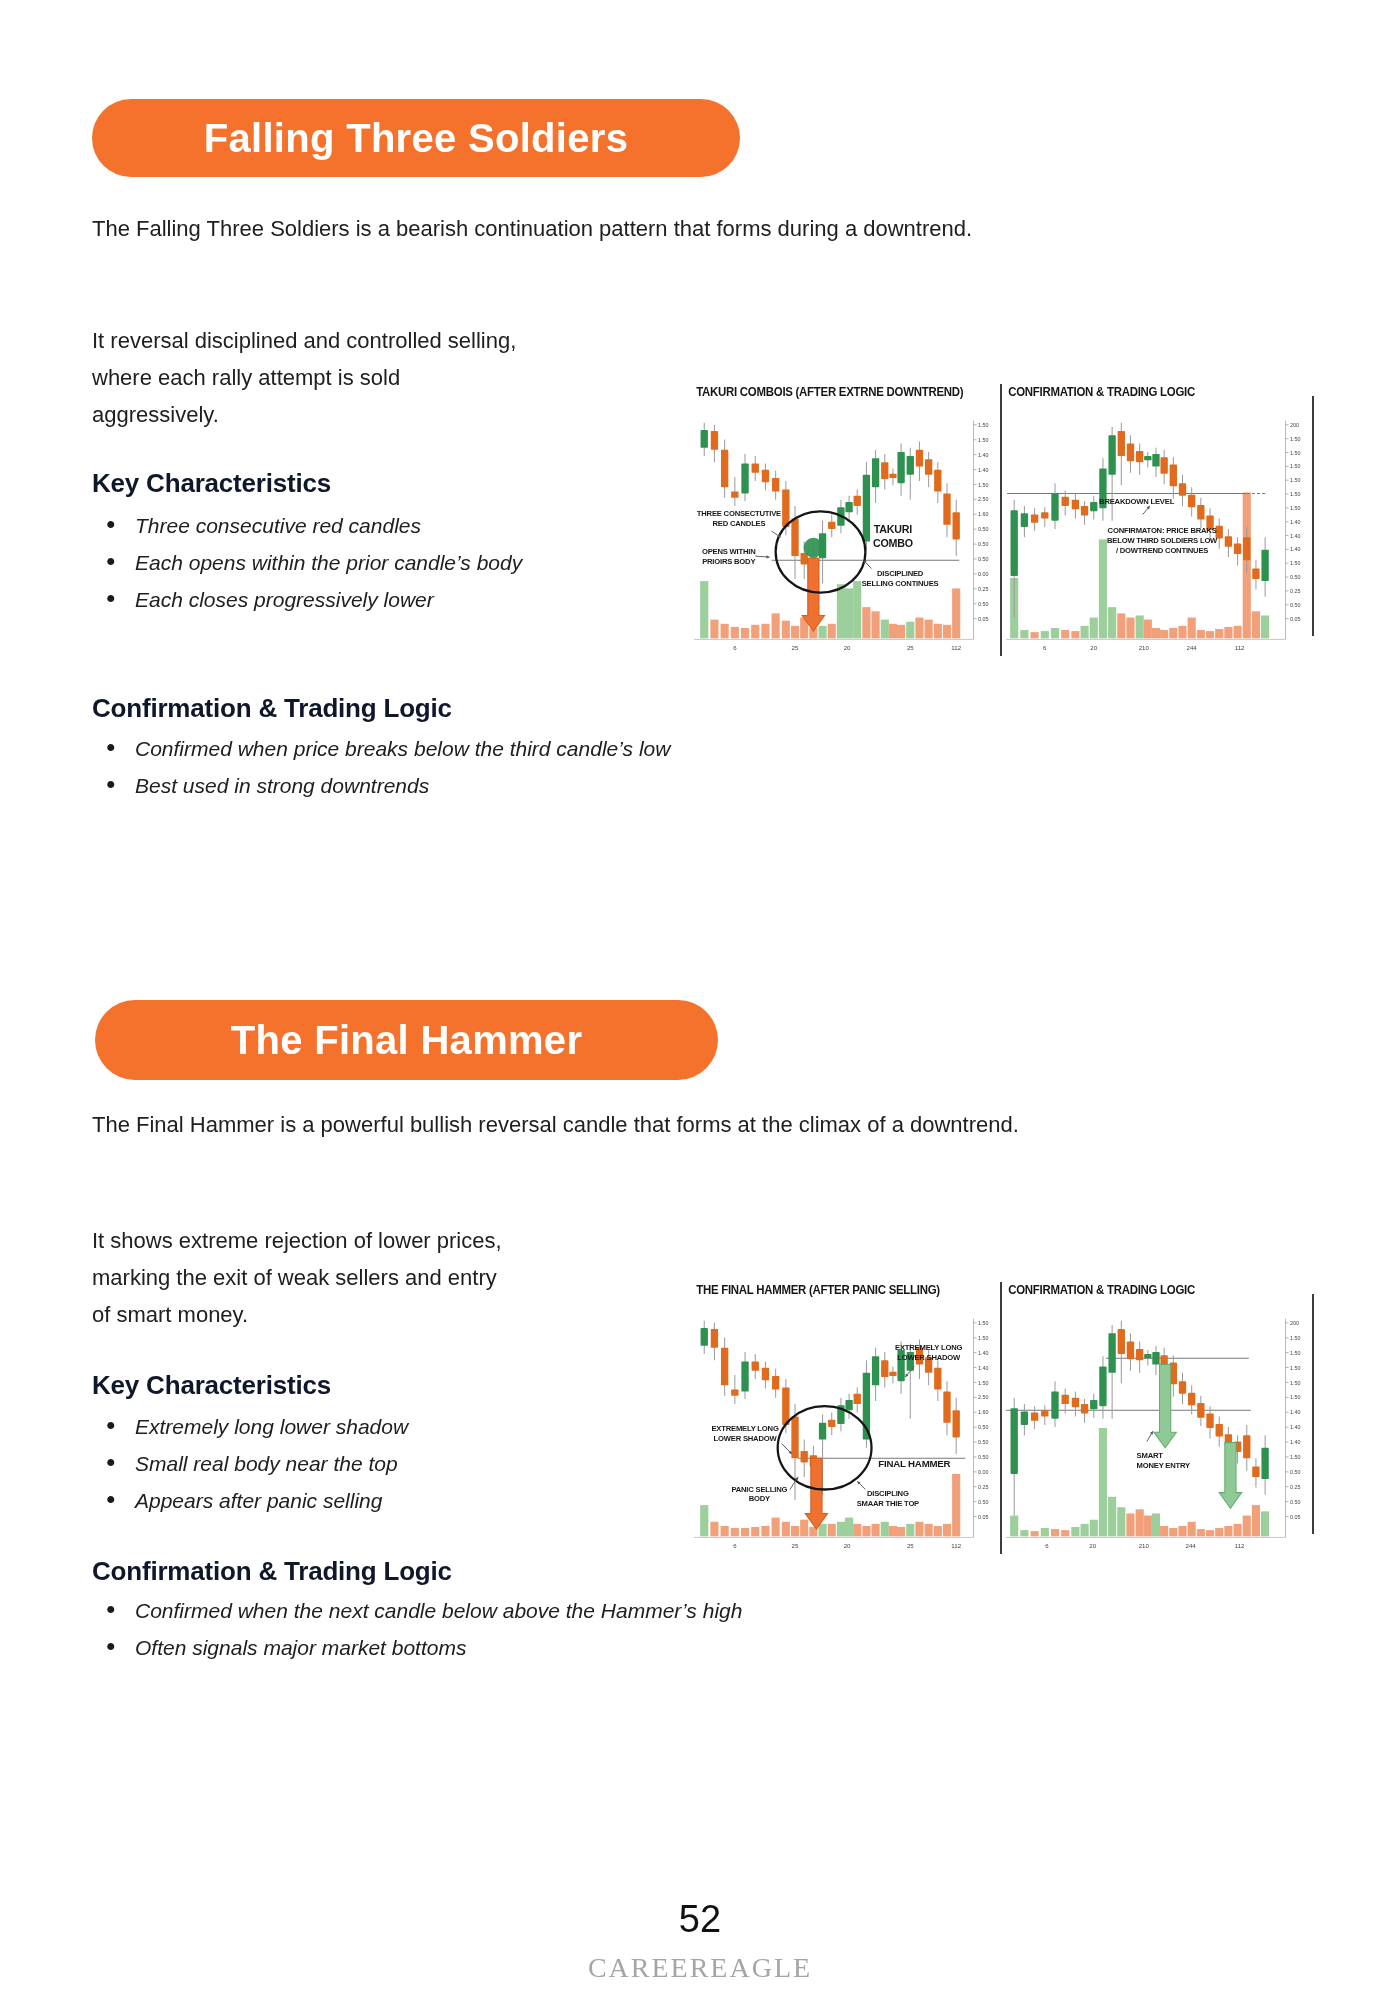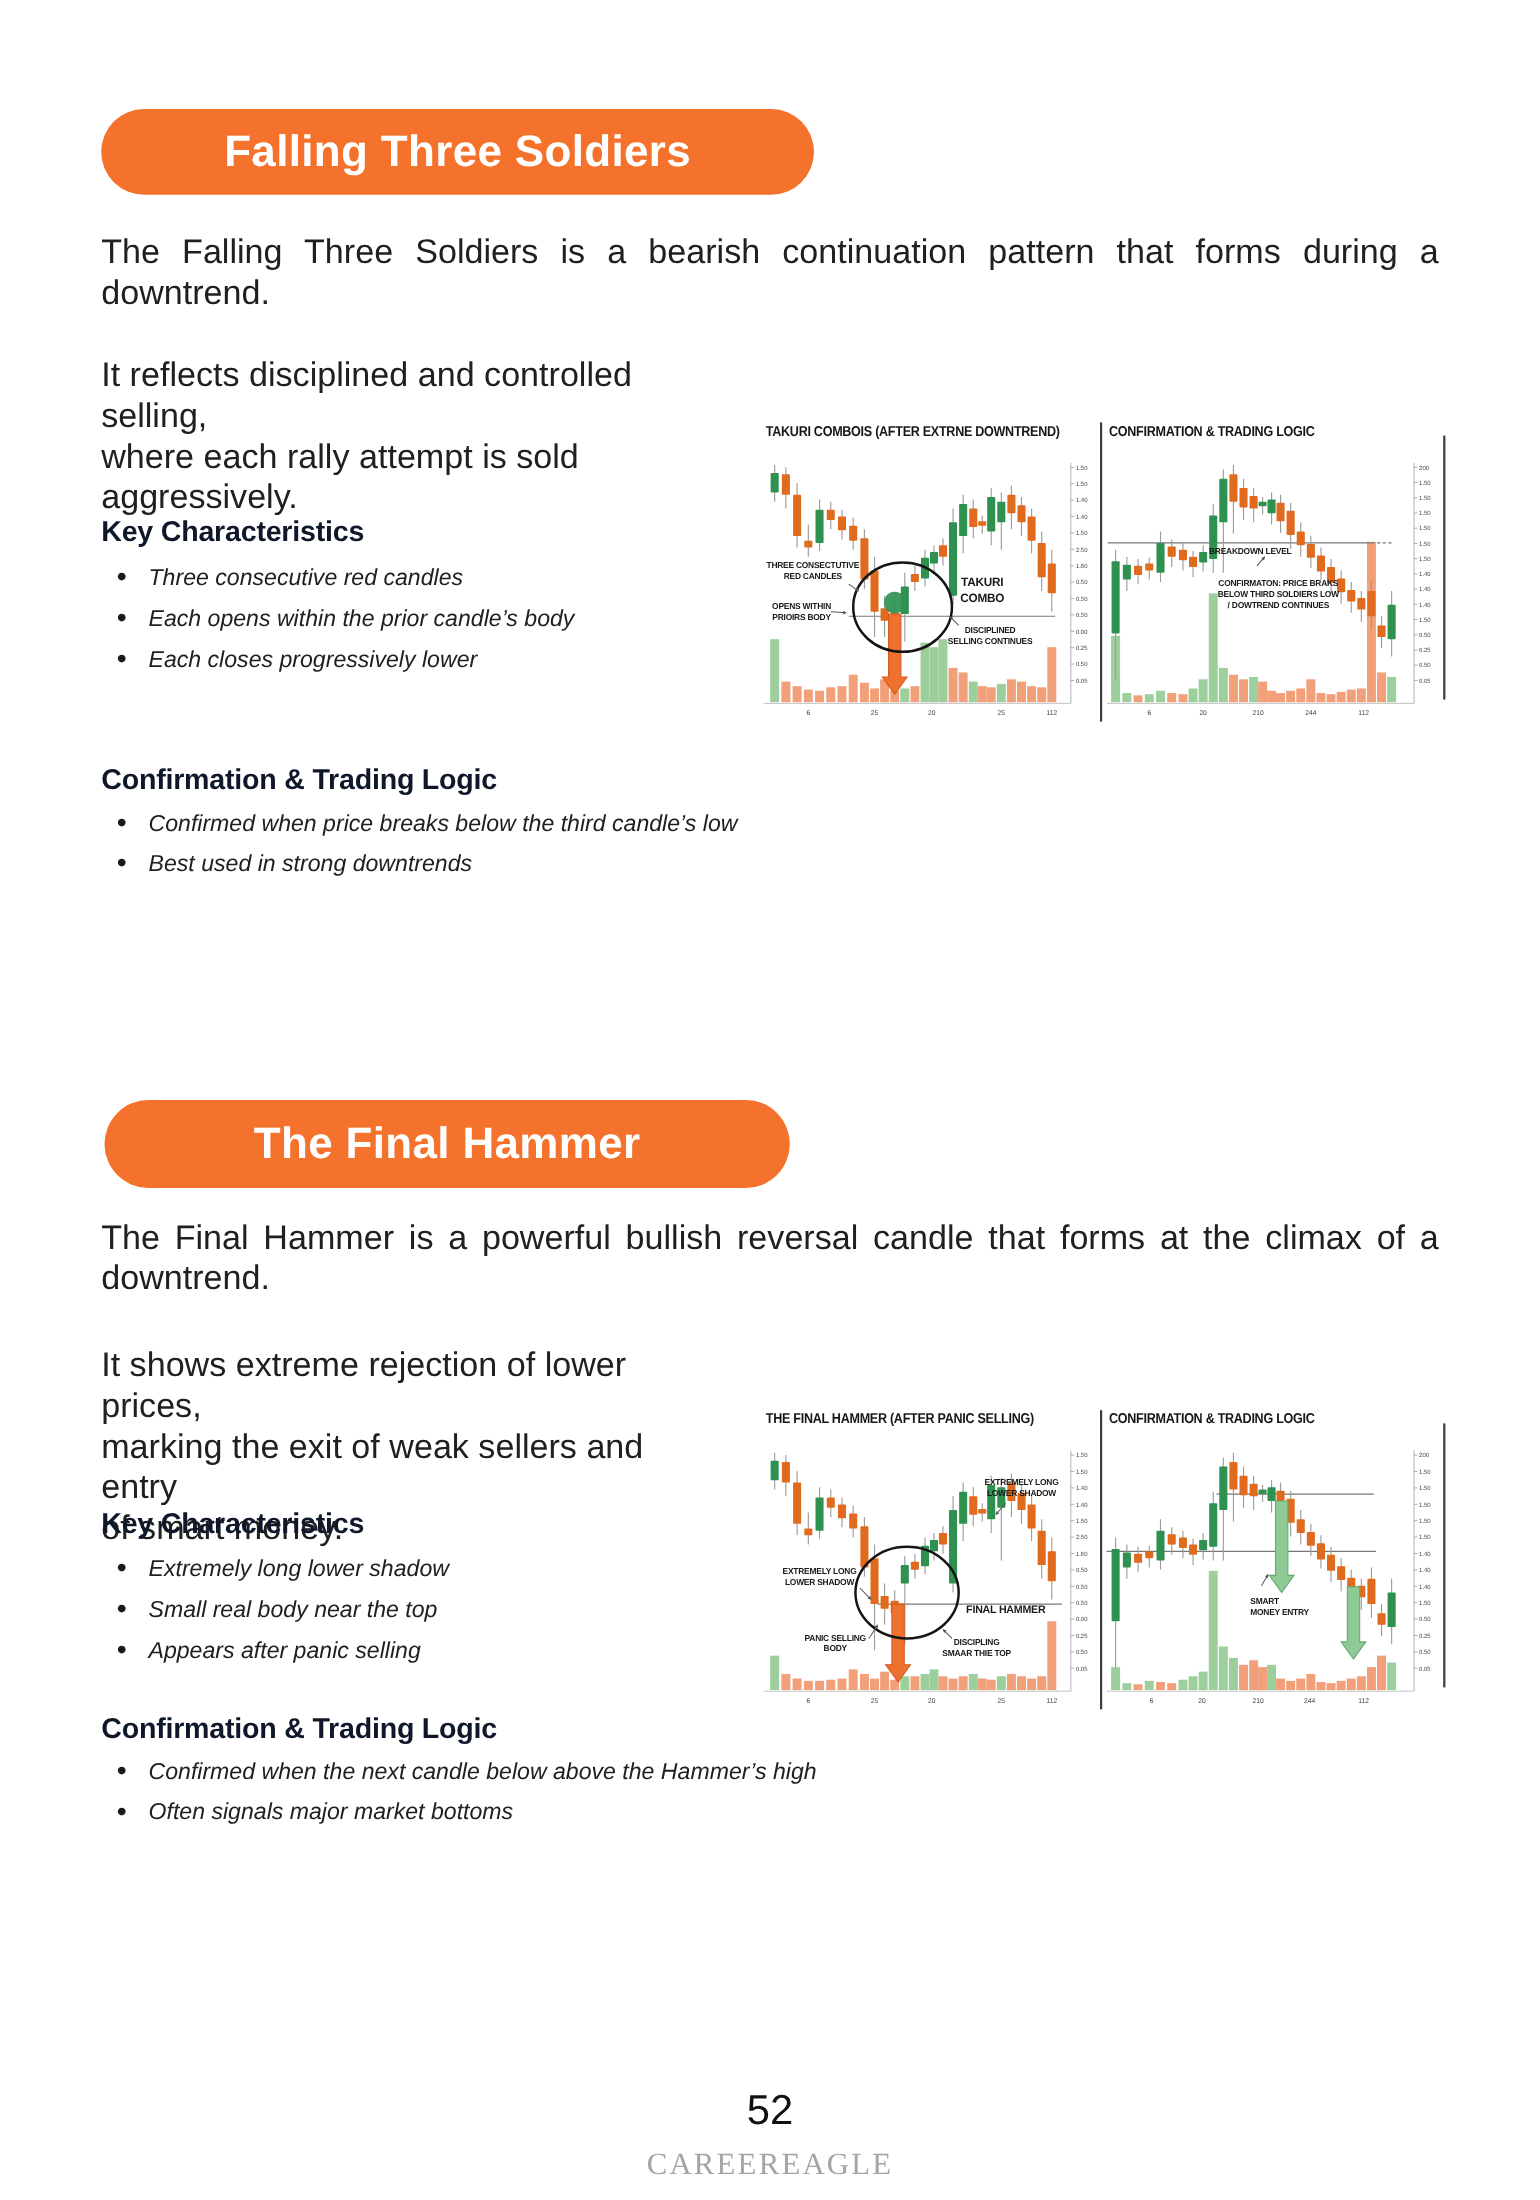--- a/index.html
+++ b/index.html
@@ -1,21 +1,21 @@
 <!DOCTYPE html>
 <html><head>
 <meta charset="utf-8">
 <style>
   html,body{margin:0;padding:0;background:#e8e8e8;}
   .page{position:relative;width:1400px;height:2000px;margin:0 auto;background:#ffffff;
         font-family:"Liberation Sans",sans-serif;color:#1e1e1e;overflow:hidden;}
   .abs{position:absolute;}
   .pill{background:#f4722b;border-radius:42px;display:flex;align-items:center;justify-content:center;}
   .pill-text{font-weight:700;font-size:40px;color:#ffffff;letter-spacing:.3px;text-align:center;}
-  .body-text{font-size:31px;line-height:37px;color:#202022;}
+  .body-text{font-size:22px;line-height:37px;color:#202022;}
   .justify{text-align:justify;}
   .preline{white-space:pre-line;}
   .orange-head{font-size:26px;font-weight:700;color:#0f172a;letter-spacing:-.2px;}
   ul.bullets{list-style:none;margin:0;padding:0;}
   ul.bullets li{position:relative;padding-left:43px;font-size:21px;line-height:37px;color:#202022;font-style:italic;}
   ul.bullets li::before{content:"\2022";position:absolute;left:14px;top:-1px;font-size:26px;color:#1a1a1a;}
   .figure{display:flex;}
   .figure::after{content:"";position:absolute;right:-2px;top:12px;height:240px;width:2px;background:#3c3c3c;}
   .panel{position:relative;width:310px;}
   .panel + .panel{border-left:2px solid #3c3c3c;}
@@ -30,21 +30,21 @@
 <body>
 
 <div class="page">
 
   <div class="abs pill" style="left:92px;top:99px;width:648px;height:78px;">
     <span class="pill-text">Falling Three Soldiers</span>
   </div>
 
   <div class="abs body-text justify" style="left:92px;top:210px;width:1216px;">The Falling Three Soldiers is a bearish continuation pattern that forms during a downtrend.</div>
 
-  <div class="abs body-text preline" style="left:92px;top:322px;width:540px;">It reflects disciplined and controlled selling,
+  <div class="abs body-text preline" style="left:92px;top:322px;width:540px;">It reversal disciplined and controlled selling,
 where each rally attempt is sold
 aggressively.</div>
 
   <div class="abs orange-head" style="left:92px;top:468px;">Key Characteristics</div>
 
   <ul class="abs bullets" style="left:92px;top:507px;width:478px;">
       <li>Three consecutive red candles</li>
       <li>Each opens within the prior candle’s body</li>
       <li>Each closes progressively lower</li>
     </ul>

